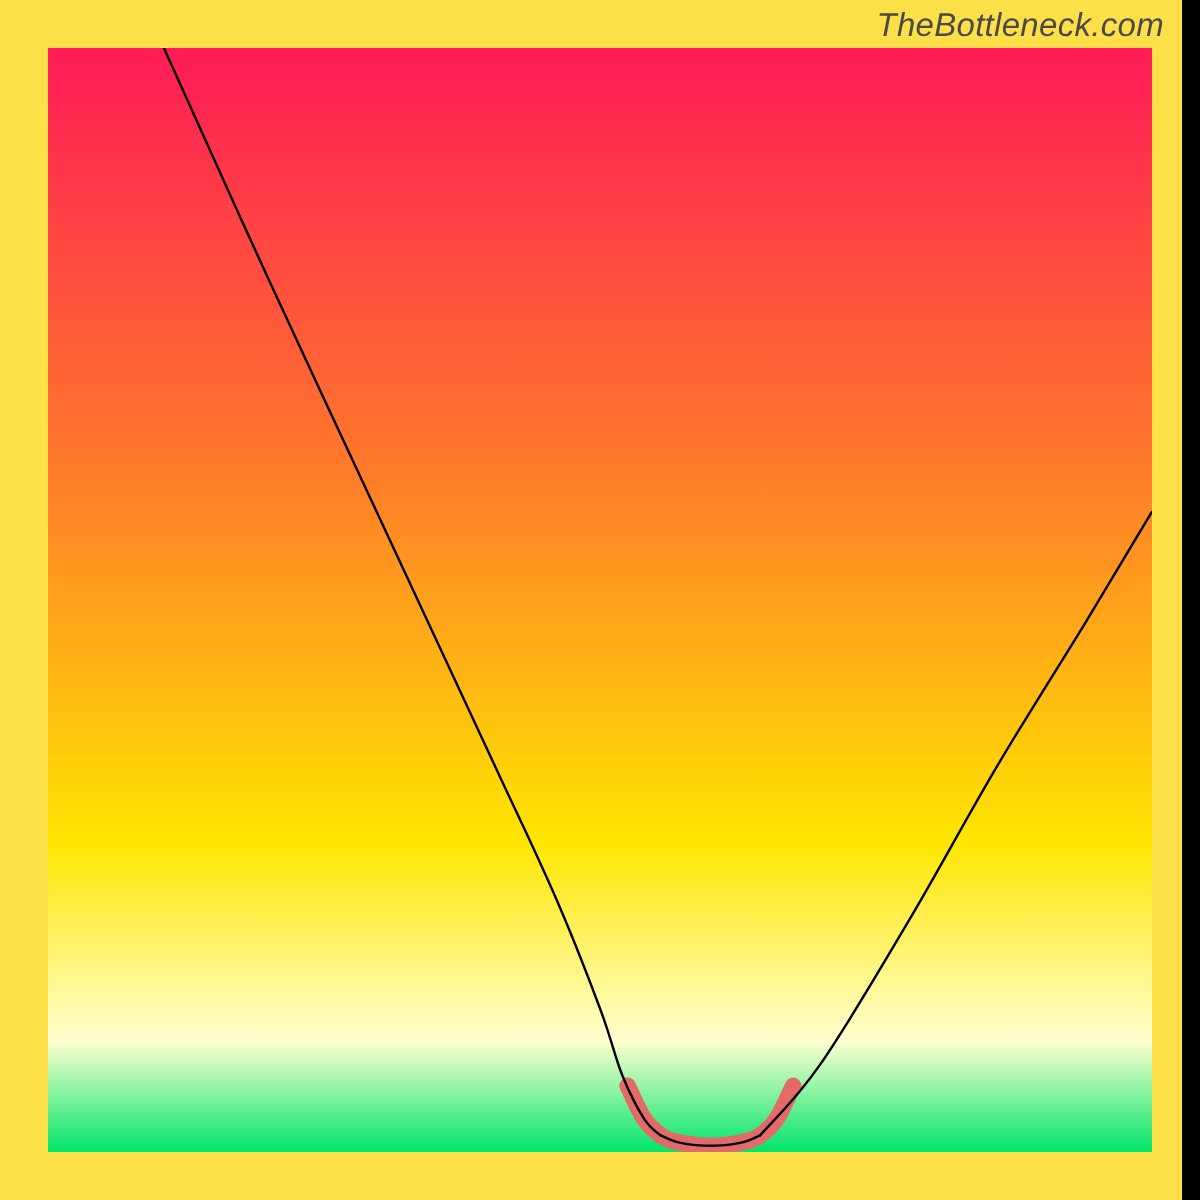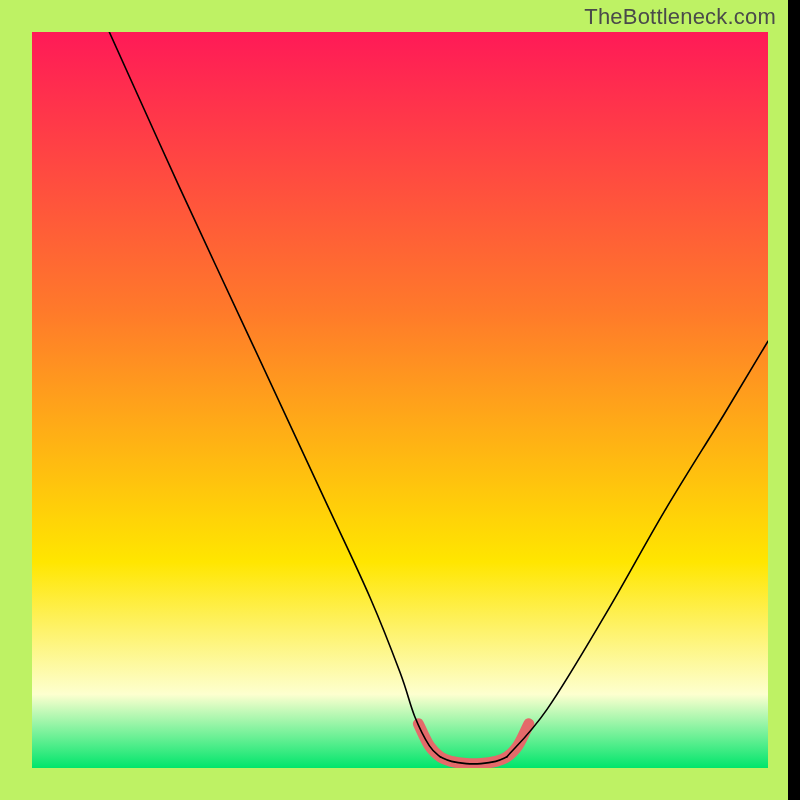--- a/index.html
+++ b/index.html
@@ -8,21 +8,22 @@
     width: 800px;
     height: 800px;
     background: #000;
     overflow: hidden;
     font-family: Arial, Helvetica, sans-serif;
   }
   .frame {
     position: relative;
     width: 788px;
     height: 800px;
-    background: #bef264;
+    background: #fde047;
+    font-style: italic;
   }
   .watermark {
     position: absolute;
     top: 4px;
     right: 12px;
     color: #4a4a4a;
     font-size: 22px;
     font-weight: 400;
     letter-spacing: 0.2px;
     z-index: 10;

